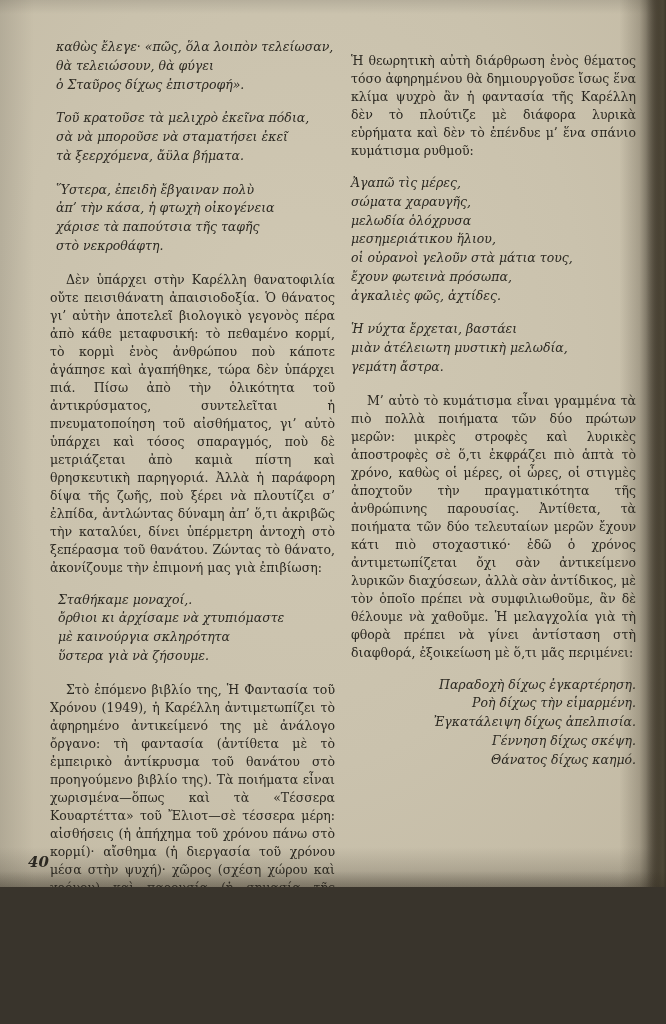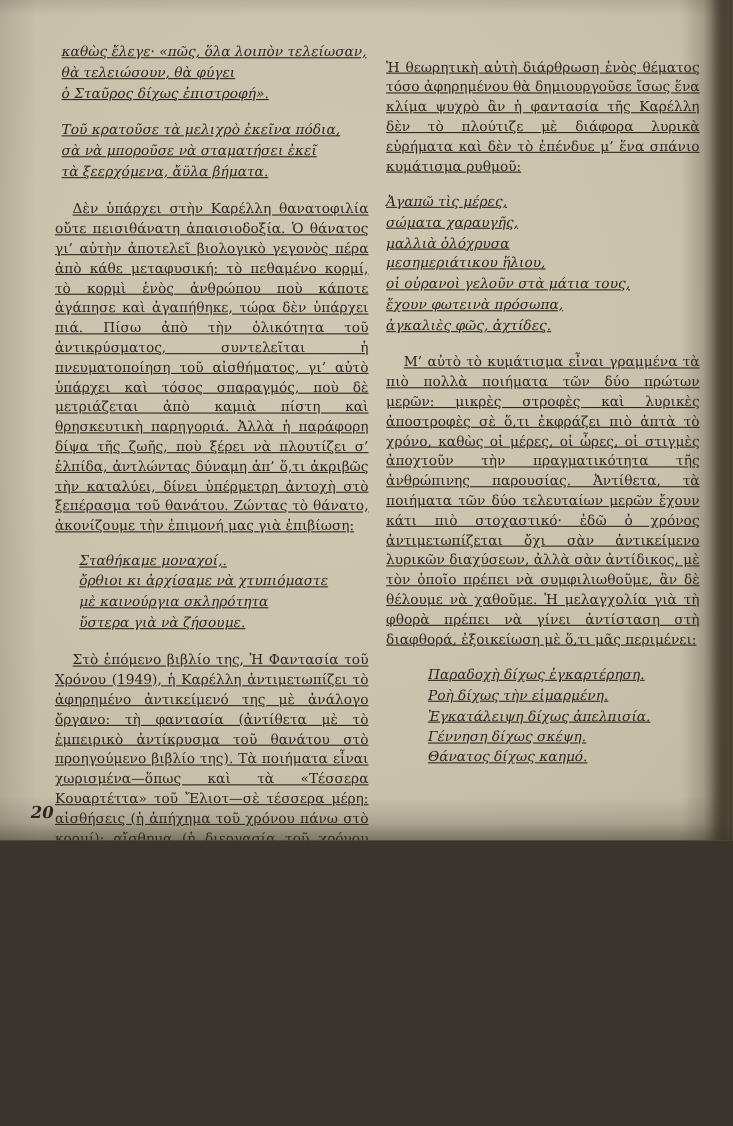--- a/index.html
+++ b/index.html
@@ -3,32 +3,31 @@
 <meta charset="utf-8">
 <style>
   html, body {
     margin: 0;
     padding: 0;
     background: #39342c;
   }
   .page {
     position: relative;
     width: 666px;
-    height: 764px;
+    height: 887px;
     overflow: hidden;
     box-sizing: border-box;
     background:
       linear-gradient(to right, rgba(62,54,40,0) 93%, rgba(62,54,40,0.25) 96%, rgba(52,46,35,0.9) 99%, #423c2e 100%),
       linear-gradient(to bottom, rgba(0,0,0,0.10) 0, rgba(0,0,0,0) 14px),
       linear-gradient(to top, rgba(44,38,28,0.28) 0, rgba(44,38,28,0) 40px),
       linear-gradient(to right, rgba(0,0,0,0.10) 0, rgba(0,0,0,0) 34px),
       radial-gradient(ellipse at 45% 40%, #d0c8b3 0%, #cac2ad 55%, #c2b9a3 100%);
     font-family: "DejaVu Serif", "Liberation Serif", serif;
     color: #2b2821;
-    text-decoration: underline;
   }
   .content {
     display: flex;
     gap: 16px;
     padding: 38px 30px 0 50px;
     box-sizing: border-box;
   }
   .column {
     flex: 1;
     min-width: 0;
@@ -41,22 +40,22 @@
     text-indent: 16px;
   }
   .prose.noindent { text-indent: 0; margin-top: 14px; }
   .verse {
     font-style: italic;
     white-space: pre-line;
     line-height: 1.5;
     margin-bottom: 15px;
   }
   .ind-sm { margin-left: 6px; }
-  .ind-md { margin-left: 22px; }
-  .ind-lg { margin-left: 38px; }
+  .ind-md { margin-left: 8px; }
+  .ind-lg { margin-left: 38px; text-align: right; }
   .page-number {
     position: absolute;
     left: 28px;
     bottom: 16px;
     font-size: 15px;
     font-style: italic;
     font-weight: bold;
     color: #2b2821;
   }
   .edge-right {
@@ -81,45 +80,52 @@
 
   <div class="content">
 
     <div class="column">
       <p class="verse ind-sm">καθὼς ἔλεγε· «πῶς, ὅλα λοιπὸν τελείωσαν,
 θὰ τελειώσουν, θὰ φύγει
 ὁ Σταῦρος δίχως ἐπιστροφή».</p>
       <p class="verse ind-sm">Τοῦ κρατοῦσε τὰ μελιχρὸ ἐκεῖνα πόδια,
 σὰ νὰ μποροῦσε νὰ σταματήσει ἐκεῖ
 τὰ ξεερχόμενα, ἄϋλα βήματα.</p>
+      <p class="verse ind-sm">Ὕστερα, ἐπειδὴ ἔβγαιναν πολὺ
+ἀπ’ τὴν κάσα, ἡ φτωχὴ οἰκογένεια
+χάρισε τὰ παπούτσια τῆς ταφῆς
+στὸ νεκροθάφτη.</p>
       <p class="prose">Δὲν ὑπάρχει στὴν Καρέλλη θανατοφιλία οὔτε πεισιθάνατη ἀπαισιοδοξία. Ὁ θάνατος γι’ αὐτὴν ἀποτελεῖ βιολογικὸ γεγονὸς πέρα ἀπὸ κάθε μεταφυσική: τὸ πεθαμένο κορμί, τὸ κορμὶ ἑνὸς ἀνθρώπου ποὺ κάποτε ἀγάπησε καὶ ἀγαπήθηκε, τώρα δὲν ὑπάρχει πιά. Πίσω ἀπὸ τὴν ὁλικότητα τοῦ ἀντικρύσματος, συντελεῖται ἡ πνευματοποίηση τοῦ αἰσθήματος, γι’ αὐτὸ ὑπάρχει καὶ τόσος σπαραγμός, ποὺ δὲ μετριάζεται ἀπὸ καμιὰ πίστη καὶ θρησκευτικὴ παρηγοριά. Ἀλλὰ ἡ παράφορη δίψα τῆς ζωῆς, ποὺ ξέρει νὰ πλουτίζει σ’ ἐλπίδα, ἀντλώντας δύναμη ἀπ’ ὅ,τι ἀκριβῶς τὴν καταλύει, δίνει ὑπέρμετρη ἀντοχὴ στὸ ξεπέρασμα τοῦ θανάτου. Ζώντας τὸ θάνατο, ἀκονίζουμε τὴν ἐπιμονή μας γιὰ ἐπιβίωση:</p>
       <p class="verse ind-md">Σταθήκαμε μοναχοί,.
 ὄρθιοι κι ἀρχίσαμε νὰ χτυπιόμαστε
 μὲ καινούργια σκληρότητα
 ὕστερα γιὰ νὰ ζήσουμε.</p>
       <p class="prose">Στὸ ἑπόμενο βιβλίο της, Ἡ Φαντασία τοῦ Χρόνου (1949), ἡ Καρέλλη ἀντιμετωπίζει τὸ ἀφηρημένο ἀντικείμενό της μὲ ἀνάλογο ὄργανο: τὴ φαντασία (ἀντίθετα μὲ τὸ ἐμπειρικὸ ἀντίκρυσμα τοῦ θανάτου στὸ προηγούμενο βιβλίο της). Τὰ ποιήματα εἶναι χωρισμένα—ὅπως καὶ τὰ «Τέσσερα Κουαρτέττα» τοῦ Ἔλιοτ—σὲ τέσσερα μέρη: αἰσθήσεις (ἡ ἀπήχημα τοῦ χρόνου πάνω στὸ κορμί)· αἴσθημα (ἡ διεργασία τοῦ χρόνου μέσα στὴν ψυχή)· χῶρος (σχέση χώρου καὶ χρόνου) καὶ παρουσία (ἡ σημασία τῆς παρουσίας τοῦ ἀνθρώπου στὸ χρόνο).</p>
     </div>
 
     <div class="column">
       <p class="prose noindent">Ἡ θεωρητικὴ αὐτὴ διάρθρωση ἑνὸς θέματος τόσο ἀφηρημένου θὰ δημιουργοῦσε ἴσως ἕνα κλίμα ψυχρὸ ἂν ἡ φαντασία τῆς Καρέλλη δὲν τὸ πλούτιζε μὲ διάφορα λυρικὰ εὑρήματα καὶ δὲν τὸ ἐπένδυε μ’ ἕνα σπάνιο κυμάτισμα ρυθμοῦ:</p>
       <p class="verse">Ἀγαπῶ τὶς μέρες,
 σώματα χαραυγῆς,
-μαλλιὰ ὁλόχρυσα
+μελωδία ὁλόχρυσα
 μεσημεριάτικου ἥλιου,
 οἱ οὐρανοὶ γελοῦν στὰ μάτια τους,
 ἔχουν φωτεινὰ πρόσωπα,
 ἀγκαλιὲς φῶς, ἀχτίδες.</p>
+      <p class="verse">Ἡ νύχτα ἔρχεται, βαστάει
+μιὰν ἀτέλειωτη μυστικὴ μελωδία,
+γεμάτη ἄστρα.</p>
       <p class="prose">Μ’ αὐτὸ τὸ κυμάτισμα εἶναι γραμμένα τὰ πιὸ πολλὰ ποιήματα τῶν δύο πρώτων μερῶν: μικρὲς στροφὲς καὶ λυρικὲς ἀποστροφὲς σὲ ὅ,τι ἐκφράζει πιὸ ἁπτὰ τὸ χρόνο, καθὼς οἱ μέρες, οἱ ὧρες, οἱ στιγμὲς ἀποχτοῦν τὴν πραγματικότητα τῆς ἀνθρώπινης παρουσίας. Ἀντίθετα, τὰ ποιήματα τῶν δύο τελευταίων μερῶν ἔχουν κάτι πιὸ στοχαστικό· ἐδῶ ὁ χρόνος ἀντιμετωπίζεται ὄχι σὰν ἀντικείμενο λυρικῶν διαχύσεων, ἀλλὰ σὰν ἀντίδικος, μὲ τὸν ὁποῖο πρέπει νὰ συμφιλιωθοῦμε, ἂν δὲ θέλουμε νὰ χαθοῦμε. Ἡ μελαγχολία γιὰ τὴ φθορὰ πρέπει νὰ γίνει ἀντίσταση στὴ διαφθορά, ἐξοικείωση μὲ ὅ,τι μᾶς περιμένει:</p>
       <p class="verse ind-lg">Παραδοχὴ δίχως ἐγκαρτέρηση.
 Ροὴ δίχως τὴν εἱμαρμένη.
 Ἐγκατάλειψη δίχως ἀπελπισία.
 Γέννηση δίχως σκέψη.
 Θάνατος δίχως καημό.</p>
     </div>
 
   </div>
 
-  <div class="page-number">20</div>
+  <div class="page-number">40</div>
 
   <div class="edge-right"></div>
   <div class="edge-bottom"></div>
 
 </div>
 
 </body></html>

